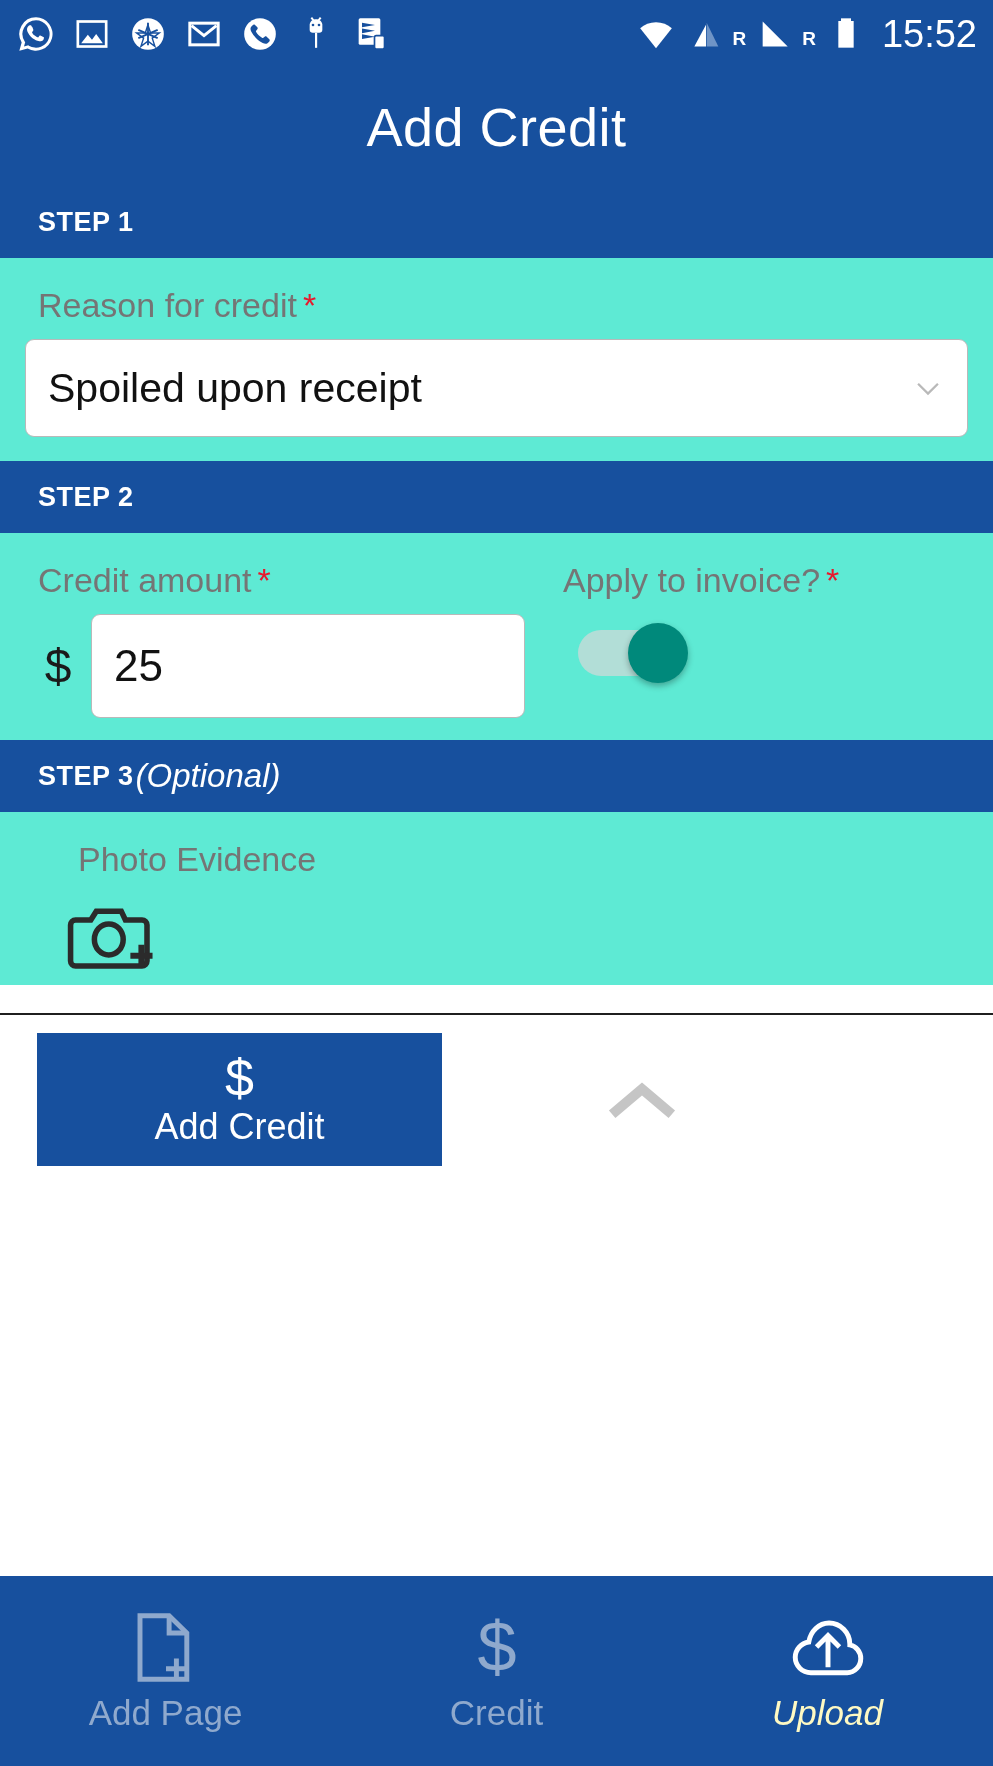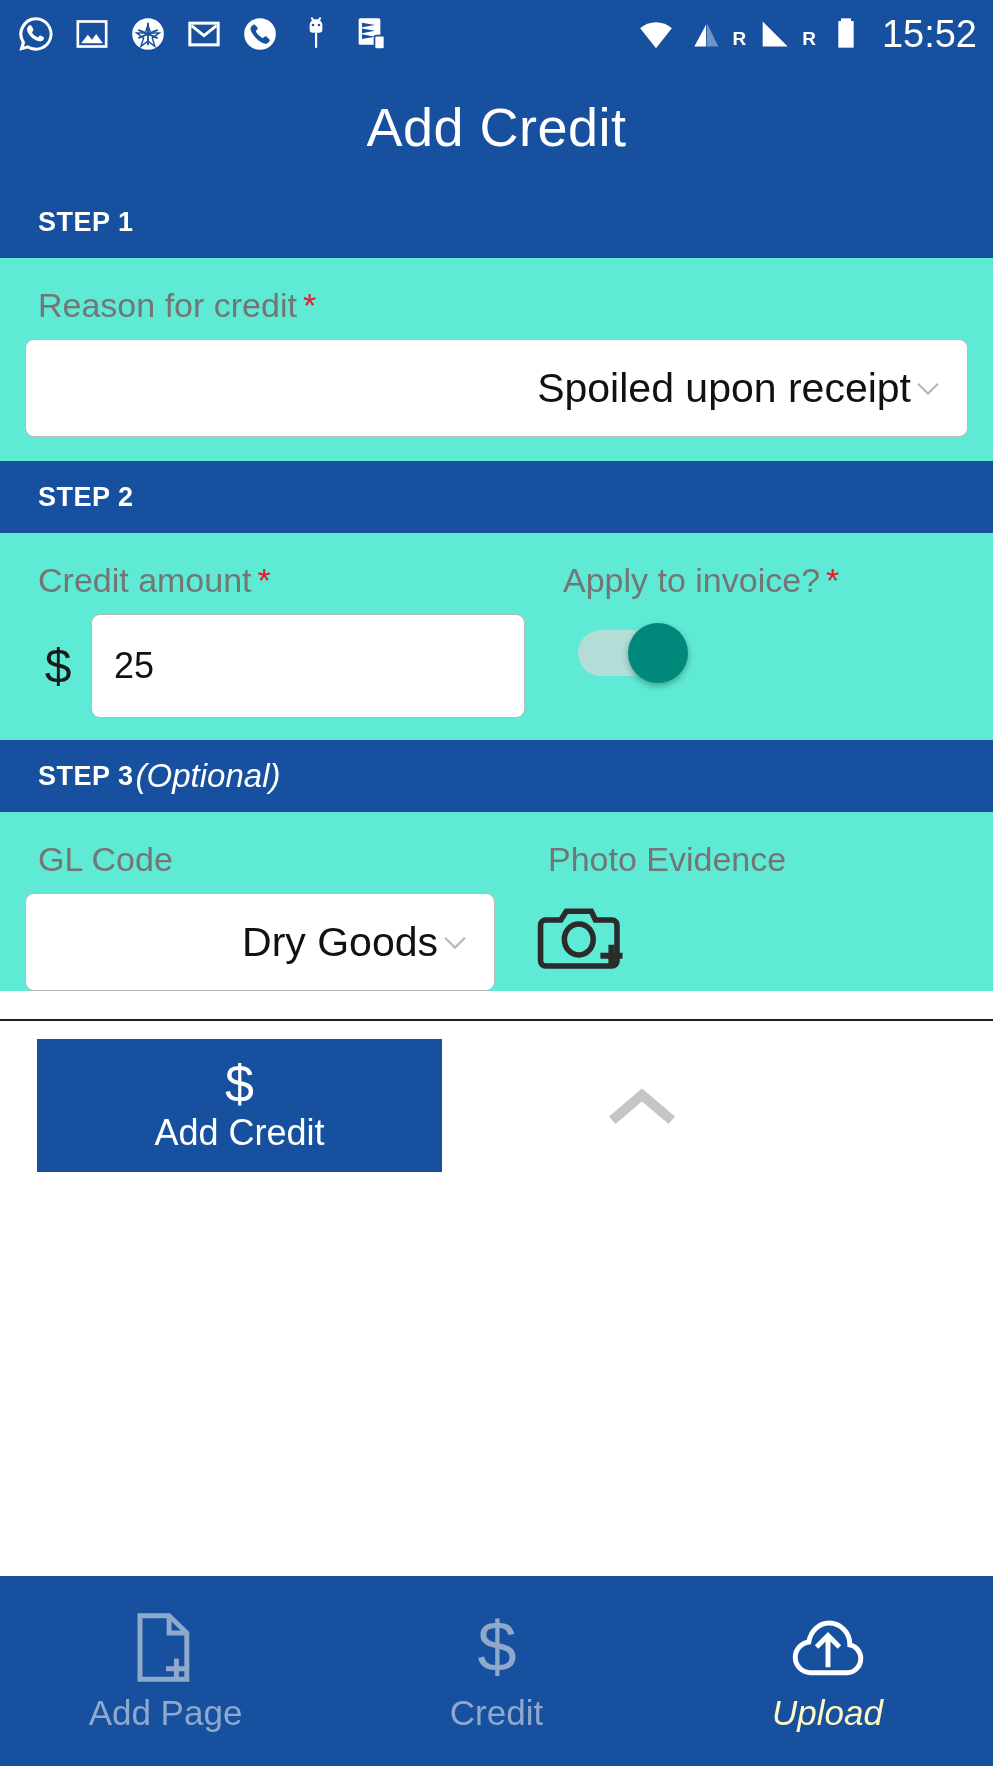--- a/index.html
+++ b/index.html
@@ -86,21 +86,20 @@
 
   
   .select-box {
     border: 1.5px solid #b9b9b9;
     border-radius: 9px;
     background: #ffffff;
     height: 98px;
     display: flex; align-items: center;
     padding: 0 22px 0 22px;
     position: relative;
-    text-align: right;
   }
   .select-value {
     font-size: 41px;
     color: #111111;
     flex: 1;
     white-space: nowrap;
     overflow: hidden;
   }
   .chev {
     width: 34px; height: 34px;
@@ -123,21 +122,21 @@
   }
   .amount-input {
     border: 1.5px solid #b9b9b9;
     border-radius: 9px;
     height: 104px;
     flex: 1;
     display: flex; align-items: center;
     padding-left: 22px;
     background: #ffffff;
   }
-  .amount-value { font-size: 36px; color: #111111; }
+  .amount-value { font-size: 44px; color: #111111; }
 
   
   .toggle-wrap { padding: 16px 0 26px 28px; }
   .toggle {
     width: 96px; height: 46px;
     background: #b2ded7;
     border-radius: 23px;
     position: relative;
     display: block;
   }
@@ -347,31 +346,20 @@
       </div>
     </div>
   </div>
 
   <div class="step-header">
     <span class="num">STEP 3</span>
     <span class="opt">(Optional)</span>
   </div>
   <div class="section-body">
     <div class="two-col">
-      <div class="gl-col">
-        <label class="field-label">GL Code</label>
-        <div class="select-box">
-          <span class="select-value">Dry Goods</span>
-          <span class="chev">
-            <svg viewBox="0 0 24 24">
-                <path fill="none" stroke="#b9b9b9" stroke-width="1.6" d="M5 9l7 7 7-7"></path>
-              </svg>
-          </span>
-        </div>
-      </div>
       <div class="photo-col">
         <label class="field-label">Photo Evidence</label>
         <span class="cam-btn">
           <svg viewBox="0 0 32 26">
             <path fill="none" stroke="#2b2b2b" stroke-width="2" d="M2 7h5.5l2-3.2h9L20 7H26a1.8 1.8 0 011.8 1.8v13A1.8 1.8 0 0126 23.6H2A1.8 1.8 0 01.2 21.8v-13A1.8 1.8 0 012 7z" transform="translate(1.2,0.6)"></path>
             <ellipse cx="15.2" cy="14.6" rx="5.2" ry="5.6" fill="none" stroke="#2b2b2b" stroke-width="2"></ellipse>
             <path stroke="#2b2b2b" stroke-width="2.2" d="M27 16.5v8M23 20.5h8"></path>
           </svg>
         </span>
       </div>

